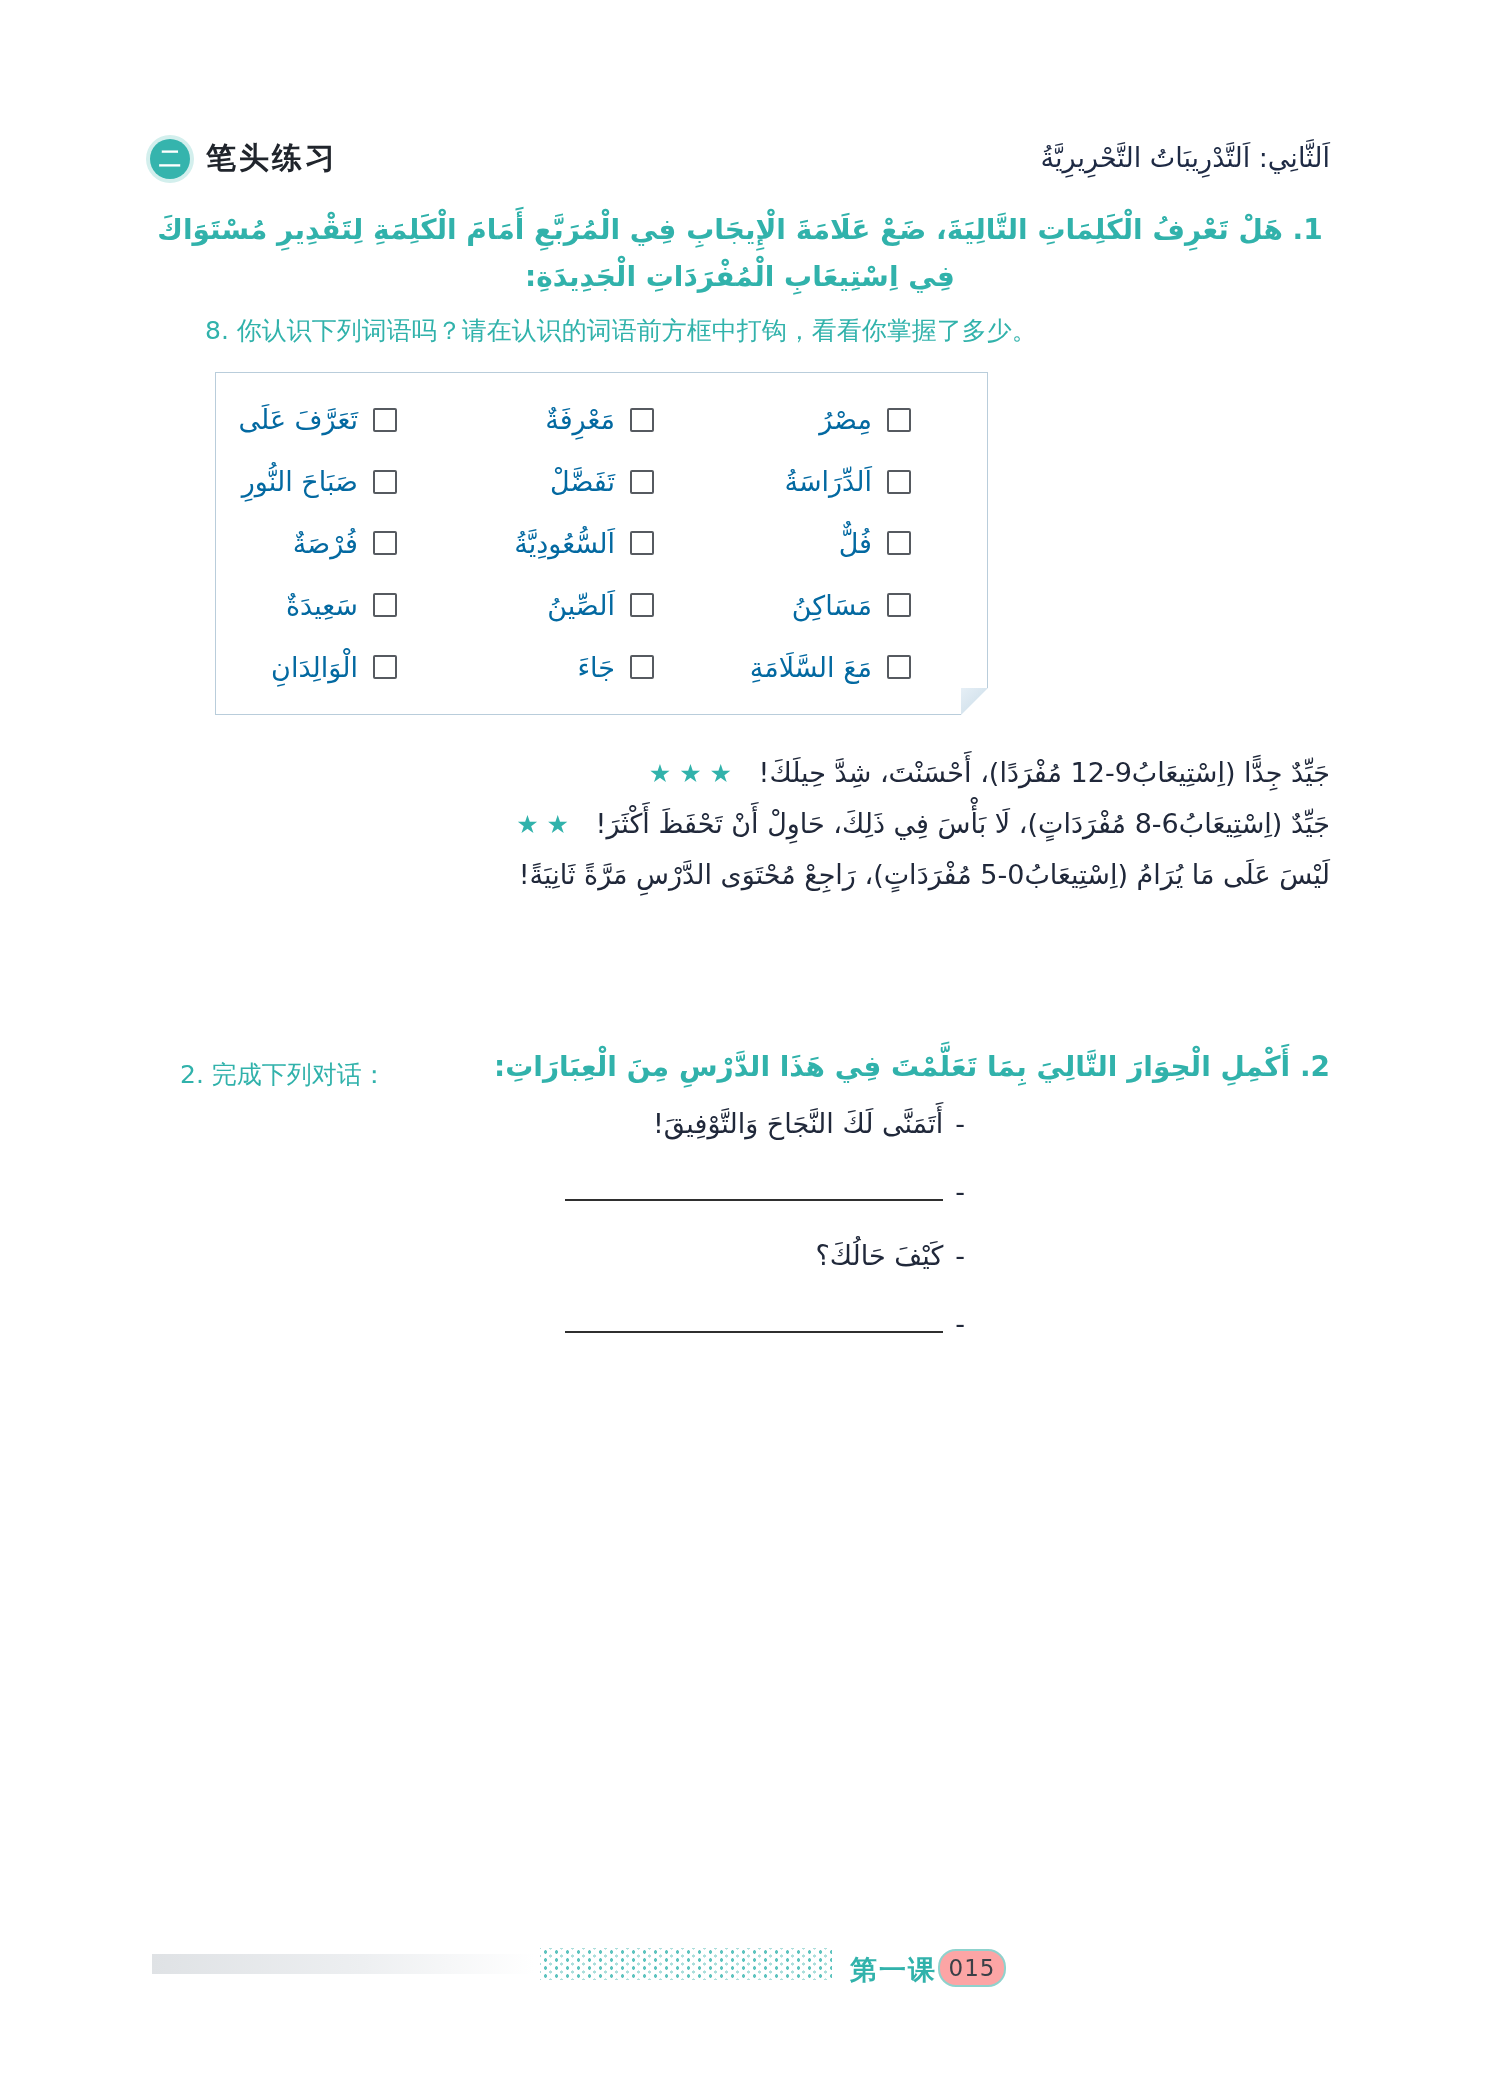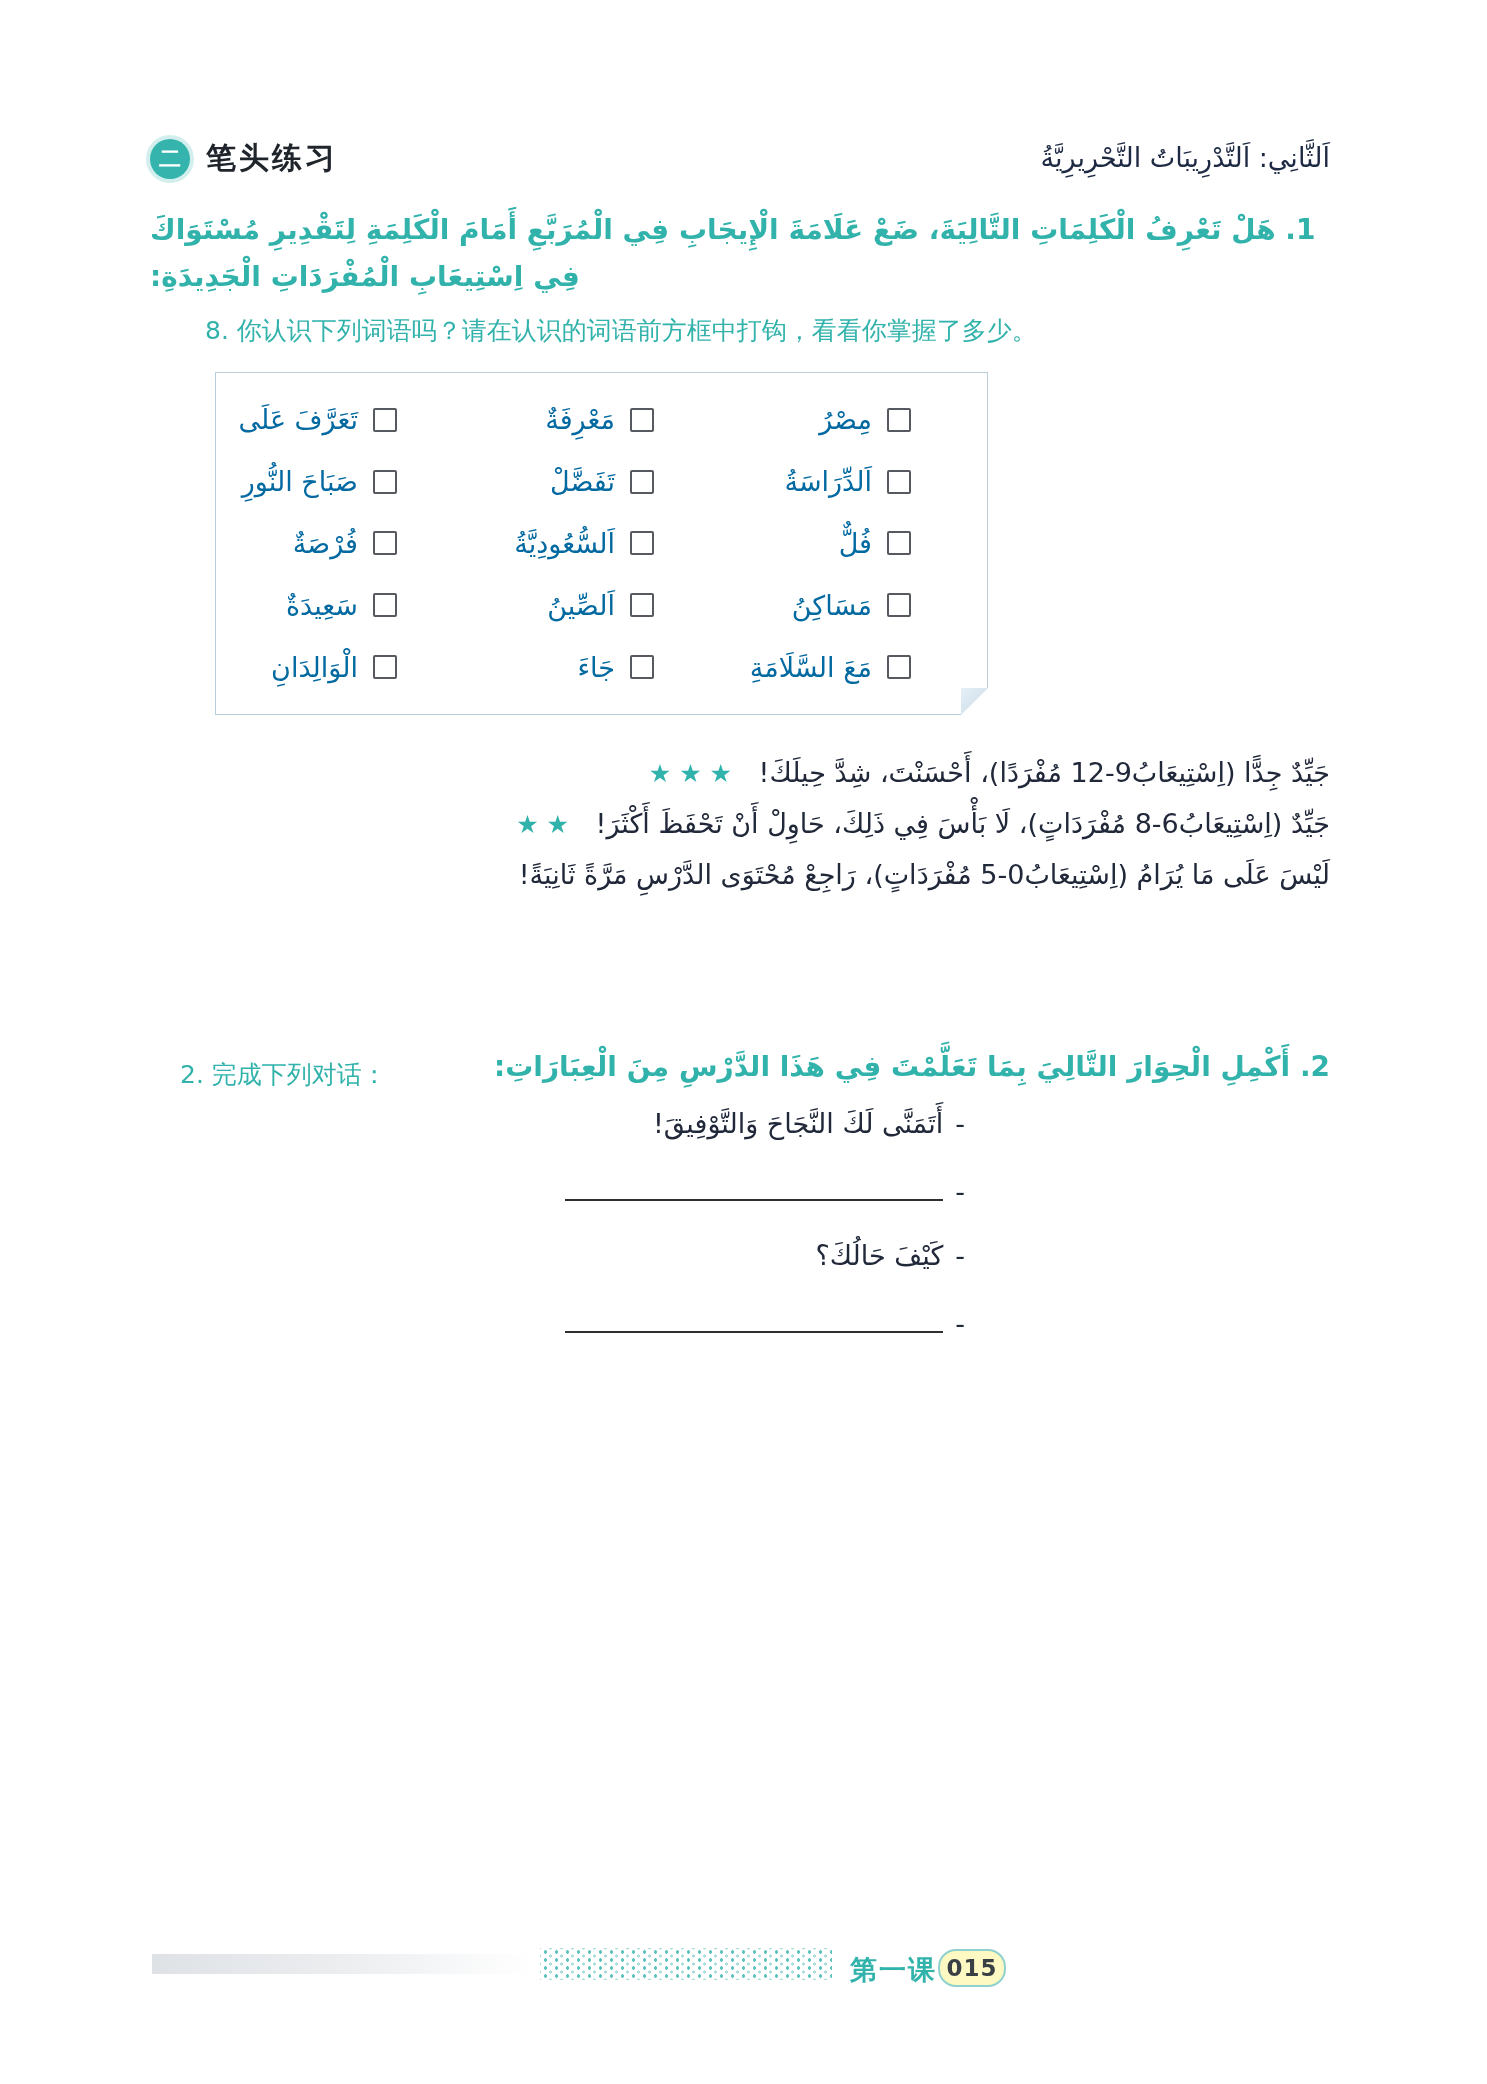--- a/index.html
+++ b/index.html
@@ -31,21 +31,21 @@
   .header-ar {
     position: absolute; right: 157px; top: 142px;
     direction: rtl; text-align: right;
     font-size: 27px; font-weight: 400; color: #1e2a44;
     white-space: nowrap;
   }
 
   
   .ex1-ar {
     position: absolute; left: 150px; right: 157px; top: 206px;
-    direction: rtl; text-align: left;
+    direction: rtl; text-align: center;
     font-size: 28px; font-weight: 700; color: #31b2ab;
     line-height: 47px;
   }
   .ex1-cn {
     position: absolute; left: 205px; top: 314px;
     font-size: 25px; color: #31b2ab;
   }
 
   .word-box {
     position: absolute; left: 215px; top: 372px;
@@ -146,22 +146,22 @@
   }
   .lesson {
     position: absolute; left: 850px; top: 1952px;
     font-size: 27px; font-weight: 700; color: #31b2ab; letter-spacing: 2px;
   }
   .page-num {
     position: absolute; left: 938px; top: 1949px;
     width: 64px; height: 34px;
     border: 2px solid #8fd2cd; border-radius: 18px;
     display: flex; align-items: center; justify-content: center;
-    font-size: 23px; font-weight: 700; color: #3a3f46; letter-spacing: 1px;
-    background: #fef9c3;
+    font-size: 23px; font-weight: 400; color: #3a3f46; letter-spacing: 1px;
+    background: #fca5a5;
   }
 </style>
 </head>
 <body>
 
 <div class="page">
 
   <div class="header-left">
     <div class="badge">二</div>
     <div class="title-cn">笔头练习</div>

